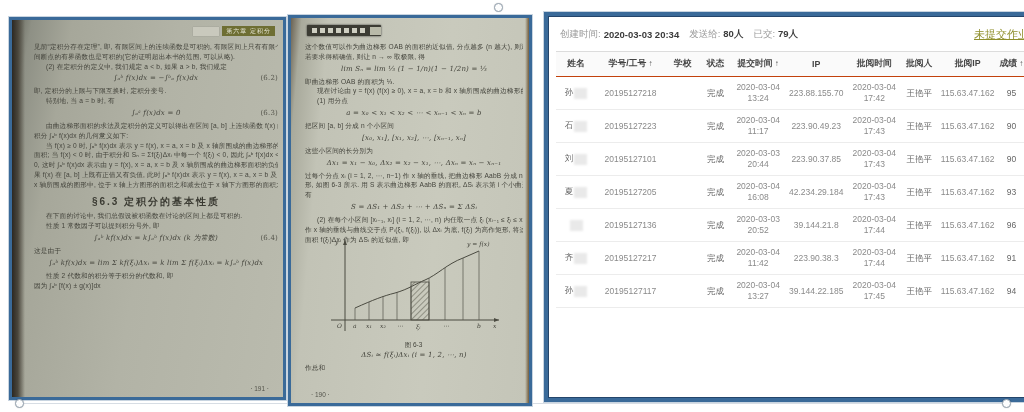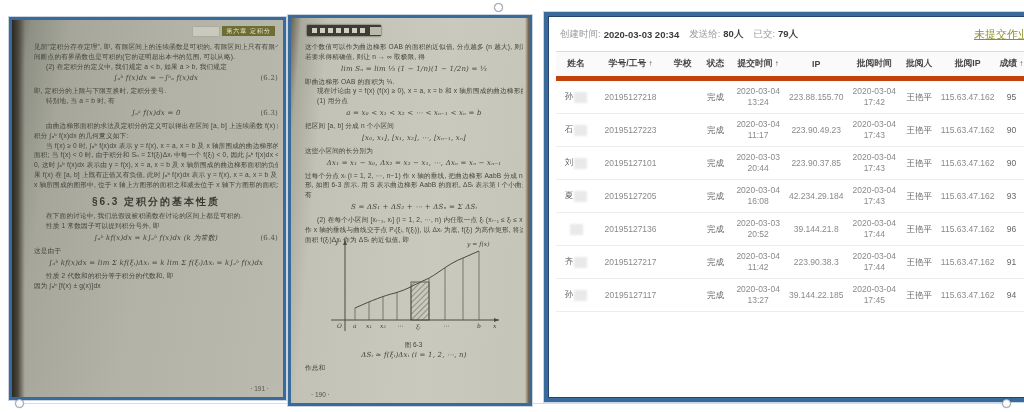--- a/index.html
+++ b/index.html
@@ -43,21 +43,21 @@
   .pageno.pr{right:14px;} .pageno.pl{left:20px;}
   
   .figblock{position:absolute;left:30px;top:216px;width:185px;text-align:center;}
   .figcap{font-size:6.5px;margin-top:1px;color:#44443c;}
   
   .infobar{display:flex;align-items:center;padding:11px 12px 9px 12px;font-size:9.5px;color:#9a9a9a;}
   .infobar b{color:#3b3b3b;font-weight:bold;margin:0 10px 0 3px;}
   .misslink{margin-left:auto;color:#8f8f2c;text-decoration:underline;font-size:11px;cursor:pointer;}
   table.hw{width:calc(100% - 16px);margin:0 8px;border-collapse:collapse;table-layout:fixed;
         font-size:8.5px;color:#666;}
-  table.hw th{border-top:1px solid #dcdcdc;border-bottom:5px solid #c2410c;background:#fafafa;
+  table.hw th{border-top:1px solid #dcdcdc;border-bottom:1px solid #c2410c;background:#fafafa;
         font-weight:bold;color:#444;padding:6px 1px;font-size:8.8px;white-space:nowrap;overflow:hidden;}
   table.hw td{border-bottom:1px solid #ececec;padding:4px 1px;text-align:center;line-height:11px;
         white-space:nowrap;overflow:hidden;}
   table.hw td.dim{color:#8a8a8a;}
   .arrow{color:#555;font-size:8px;}
   .nchar{color:#6a6a6a;filter:blur(.4px);}
   .nblur{display:inline-block;width:13px;height:11px;background:#e9e9e9;vertical-align:middle;
         margin-left:1px;filter:blur(1.2px);}
   .acts a{display:block;color:#96a23a;text-decoration:underline;cursor:pointer;line-height:12px;}
 </style>

